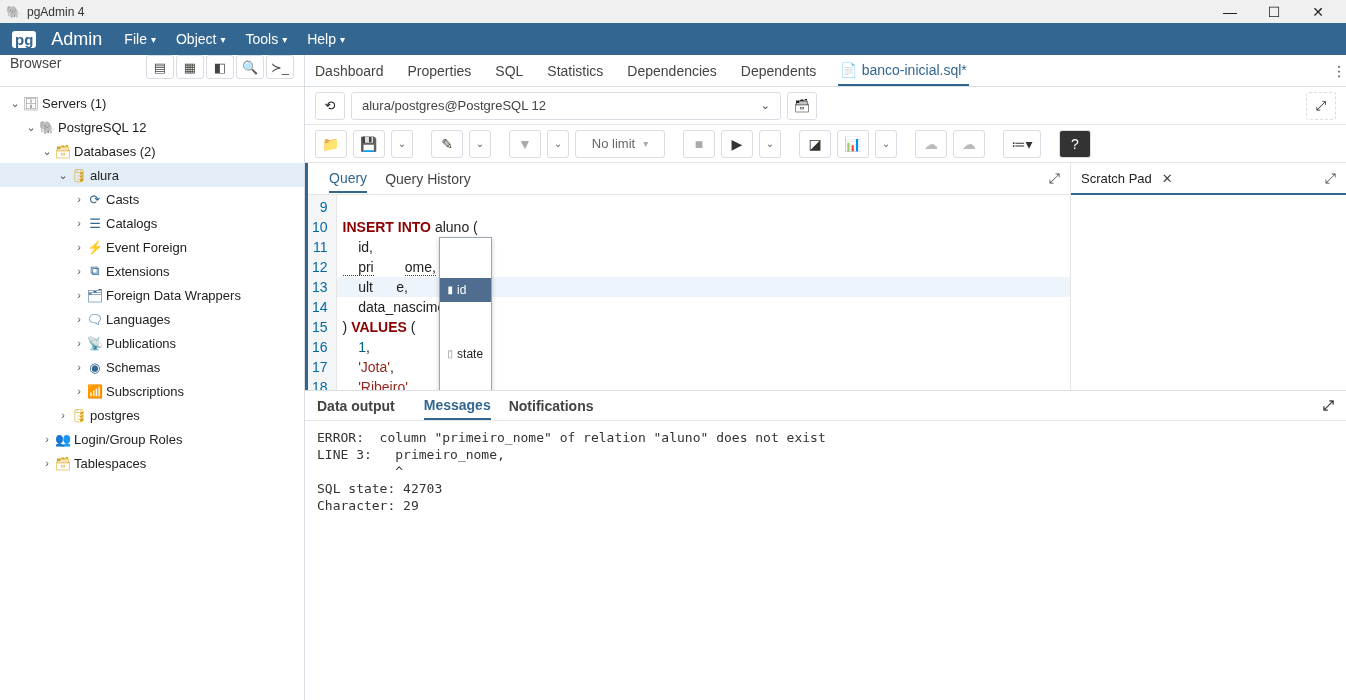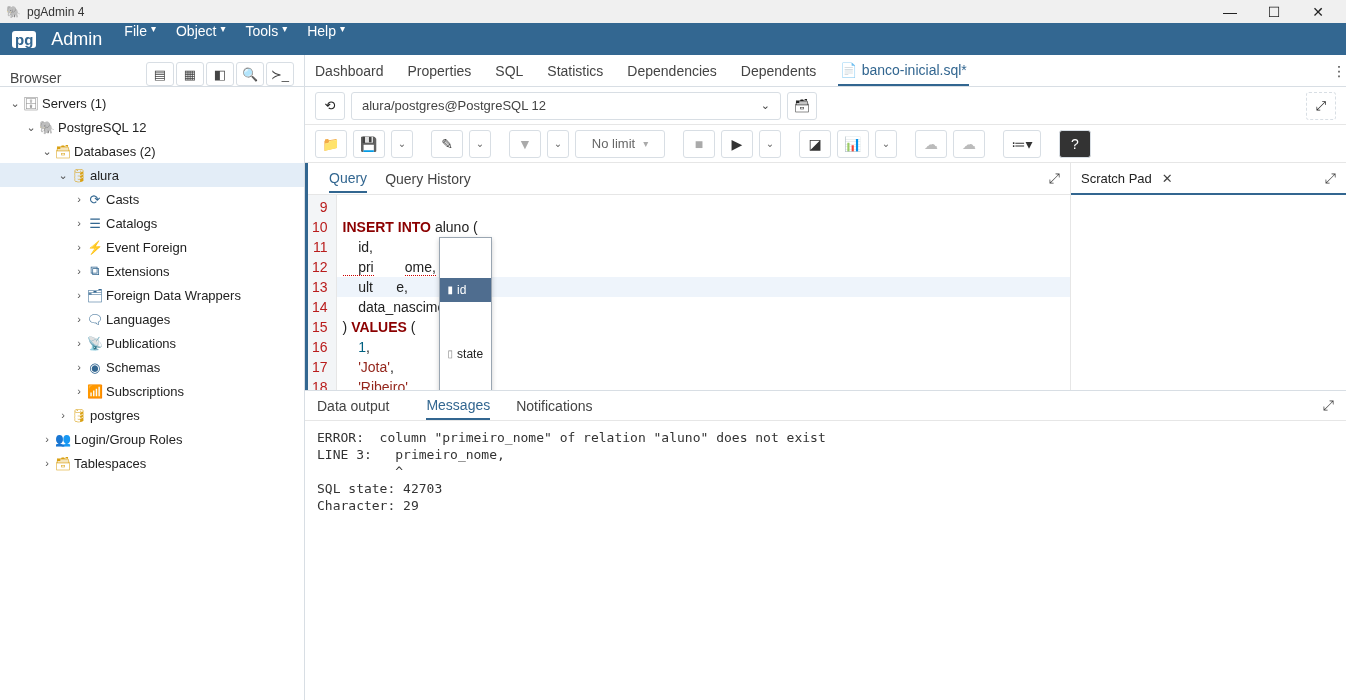--- a/index.html
+++ b/index.html
@@ -4,25 +4,25 @@
 <style>
 * { margin:0; padding:0; box-sizing:border-box; font-family:"Segoe UI",Arial,sans-serif; }
 body { width:1346px; height:700px; overflow:hidden; background:#fff; font-size:13px; color:#222; }
 .titlebar { height:23px; background:#f0f0f0; display:flex; align-items:center; padding:0 6px; font-size:12px; color:#333; }
 .titlebar .icon { color:#336791; font-weight:bold; margin-right:6px; }
 .titlebar-spacer { flex:1; }
 .winbtn { width:44px; text-align:center; font-size:14px; cursor:default; color:#222; }
 .menubar { height:32px; background:#336791; display:flex; align-items:center; color:#fff; }
 .logo { display:flex; align-items:center; padding:0 12px; font-size:18px; font-weight:400;gap:14px; }
 .logo .pg { background:#fff; color:#336791; padding:0 3px; border-radius:3px; font-weight:bold; margin-right:1px; font-size:15px; }
-.menu-item { padding:0 10px; height:100%; display:flex; cursor:pointer; font-size:14px; }
+.menu-item { padding:16px 10px; height:100%; display:flex; align-items:center; cursor:pointer; font-size:14px; }
 .menu-item .chev { font-size:10px; margin-left:4px; }
 .main { display:flex; height:calc(700px - 23px - 32px); }
 .sidebar { width:305px; border-right:1px solid #d8dee4; display:flex; flex-direction:column; }
-.browser-hdr { height:32px; display:flex; align-items:flex-end; padding:0 10px; border-bottom:1px solid #d8dee4; }
+.browser-hdr { height:32px; display:flex; align-items:flex-start; padding:0 10px; border-bottom:1px solid #d8dee4; }
 .browser-hdr .title { flex:1; color:#444; font-size:14px; }
 .br-btn { width:28px; height:24px; border:1px solid #d8dee4; background:#fff; margin-left:2px; display:flex; align-items:center; justify-content:center; border-radius:3px; color:#444; font-size:13px; }
 .tree { flex:1; overflow:auto; padding-top:4px; }
 .tree-row { display:flex; align-items:center; height:24px; padding-left:8px; cursor:default; white-space:nowrap; }
 .tree-row.sel { background:#e3edf7; }
 .tw { display:inline-block; width:14px; color:#555; font-size:11px; text-align:center; }
 .tic { display:inline-block; width:18px; text-align:center; margin-right:2px; }
 .servers-ic { color:#888; }
 .pg-ic { color:#336791; }
 .db-ic { color:#d9a012; }
@@ -41,35 +41,35 @@
 .nolimit { width:90px; color:#666; font-size:13px; gap:8px; }
 .sep { width:6px; }
 .right-expand { margin-left:auto; }
 .editor-area { display:flex; height:228px; border-bottom:1px solid #d8dee4; position:relative; }
 .editor-left { flex:1; display:flex; flex-direction:column; border-right:1px solid #e6e6e6; border-left:3px solid #326690; }
 .ed-tabs { height:32px; display:flex; align-items:center; gap:18px; padding:0 10px; border-bottom:1px solid #e6e6e6; }
 .ed-tab { color:#444; cursor:pointer; font-size:14px; }
 .ed-tab.active { color:#326690; border-bottom:2px solid #326690; padding-bottom:5px; margin-bottom:-6px;margin-left:11px; }
 .expand-icon { margin-left:auto; font-size:14px; cursor:pointer; color:#444; }
 .code { flex:1; font-family:Consolas,monospace; font-size:14px; display:flex; overflow:hidden; position:relative; }
-.gutter { background:#f3f5f7; color:#b91c1c; text-align:right; padding:2px 8px 2px 4px; line-height:20px; border-right:1px solid #e6e6e6; white-space:pre; }
+.gutter { background:#f3f5f7; color:#0369a1; text-align:right; padding:2px 8px 2px 4px; line-height:20px; border-right:1px solid #e6e6e6; white-space:pre; }
 .codebody { padding:2px 6px; line-height:20px; white-space:pre; position:relative; flex:1; }
 .kw { color:#8b0000; font-weight:bold; }
 .num,.op { color:#006080; }
 .str { color:#94261c; }
 .redunder { border-bottom:1px dotted #c00; }
 .cur-line { position:absolute; left:0; right:0; top:82px; height:20px; background:#eef4fb; z-index:0; }
 .autocomplete { position:absolute; top:42px; left:102px; border:1px solid #9aa6b2; background:#fff; font-size:12px; z-index:5; box-shadow:0 2px 5px rgba(0,0,0,.2); }
 .ac-item { padding:2px 8px; display:flex; align-items:center; gap:4px; }
 .ac-item.sel { background:#4f6d8f; color:#fff; }
 .ac-ic { font-size:10px; }
 .scratch { width:275px; display:flex; flex-direction:column; }
 .scratch-hdr { height:32px; display:flex; align-items:center; padding:0 10px; border-bottom:2px solid #326690; gap:10px; }
 .close-x { cursor:pointer; color:#444; }
-.out-tabs { height:30px; display:flex; align-items:center; gap:26px; padding:0 12px; border-bottom:1px solid #e6e6e6; }
+.out-tabs { height:30px; display:flex; align-items:center; gap:18px; padding:0 12px; border-bottom:1px solid #e6e6e6;font-weight:bold; }
 .out-body { font-family:Consolas,monospace; font-size:13px; color:#333; padding:8px 12px; white-space:pre; line-height:17px; flex:1; background:#fff; }
 .status { height:20px; border-top:1px solid #d8dee4; background:#f3f5f7; display:flex; align-items:center; font-size:12px; color:#555; padding:0 12px; gap:20px; }
 .status .sp { flex:1; }
 </style>
 </head>
 <body>
 
 <div class="titlebar">
   <span class="icon">🐘</span>
   <span>pgAdmin 4</span>

